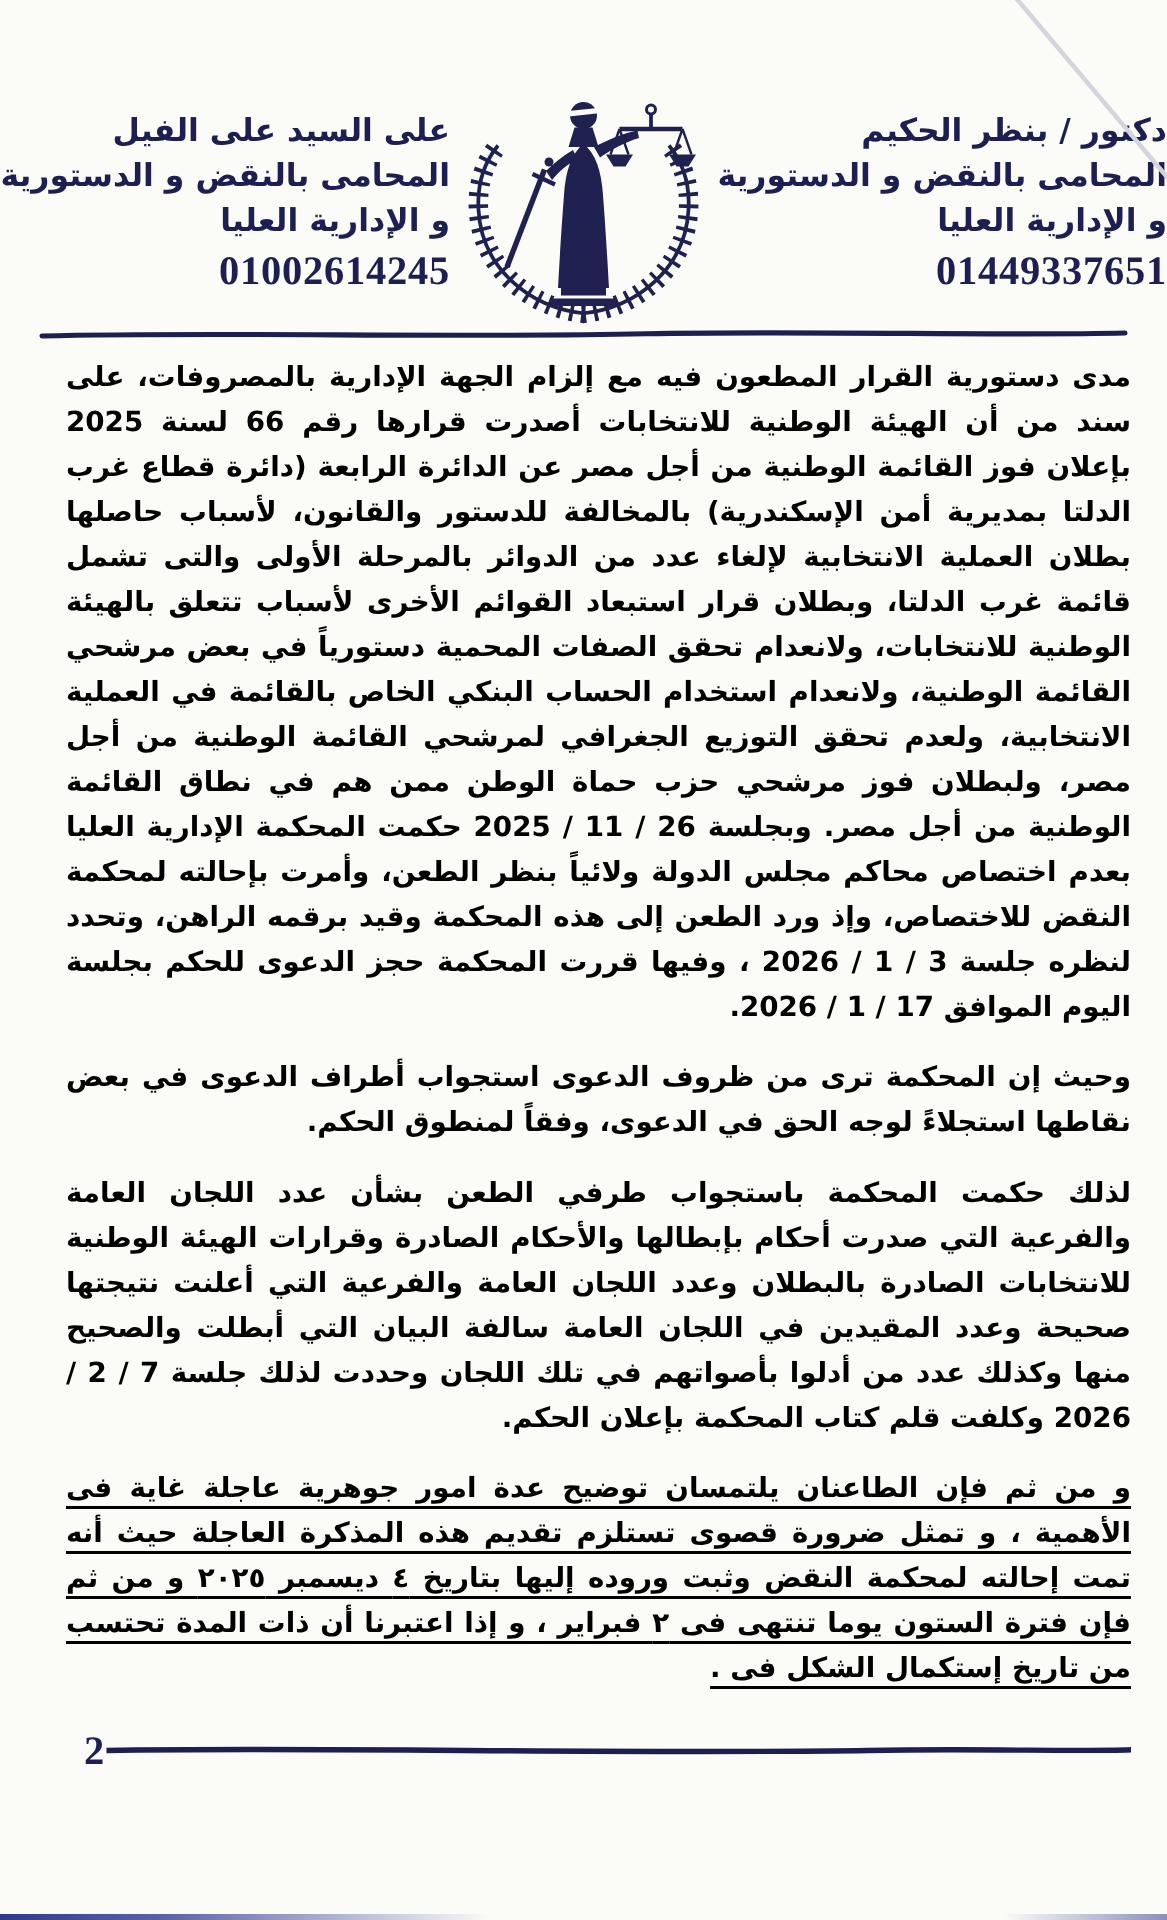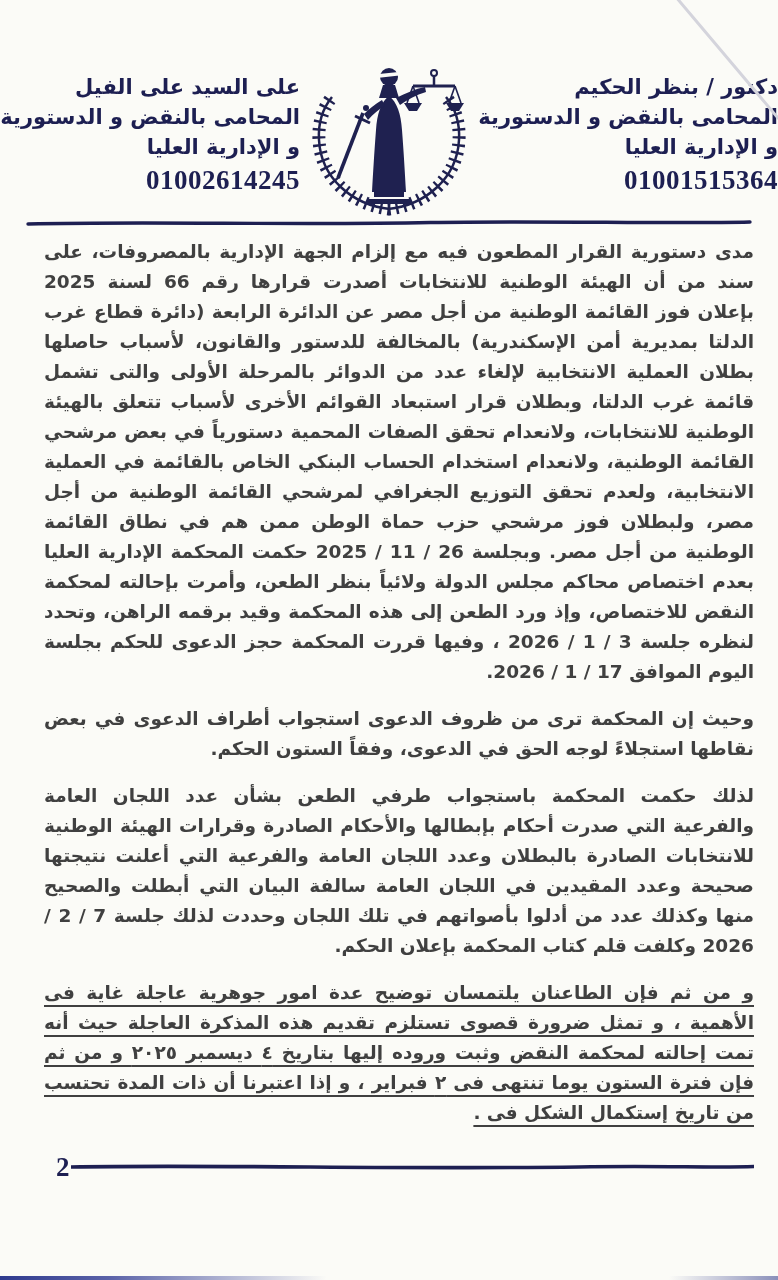--- a/index.html
+++ b/index.html
@@ -53,21 +53,21 @@
   
   .rule-top { margin: 2px 26px 0 26px; height: 9px; }
   .rule-top svg, .footer-line svg { display: block; width: 100%; height: 100%; }
   
   .doc-body {
     margin: 10px 24px 0 44px;
     font-weight: bold;
     font-size: 18.5px;
     line-height: 30px;
     text-align: justify;
-    color: #404040;
+    color: #000000;
   }
   .doc-body p { margin: 0 0 17px 0; }
   .doc-body p.underlined {
     text-decoration: underline;
     text-decoration-thickness: 1.8px;
     text-underline-offset: 6px;
   }
   
   .page-footer {
     position: absolute;
@@ -95,21 +95,21 @@
   <svg class="crease" width="130" height="130">
     <line x1="22" y1="-10" x2="130" y2="118" stroke="#d4d4dc" stroke-width="3" stroke-linecap="round"></line>
   </svg>
 
   <header class="letterhead">
 
     <div class="lh-block">
       <div>دكتور / بنظر الحكيم</div>
       <div>المحامى بالنقض و الدستورية</div>
       <div>و الإدارية العليا</div>
-      <div class="lh-phone">01001515364</div>
+      <div class="lh-phone">01449337651</div>
     </div>
 
     <div class="logo-wrap">
       <svg width="172" height="160" viewBox="0 0 170 160" fill="none">
         <g stroke="#1f2150" fill="none">
 
           <path d="M86,153 C48,149 17,122 15,84 C14,67 19,52 28,41" stroke-width="2.5"></path>
           <path d="M86,153 C48,149 17,122 15,84 C14,67 19,52 28,41" stroke-width="13" stroke-dasharray="2.4,5.4"></path>
 
           <path d="M84,153 C122,149 153,122 155,84 C156,67 151,52 142,41" stroke-width="2.5"></path>
@@ -158,21 +158,21 @@
   </header>
 
   <div class="rule-top">
     <svg viewBox="0 0 700 9" preserveAspectRatio="none">
       <path d="M2,6 C120,3 260,7.5 390,4.5 C500,2.5 620,6 698,4" stroke="#1d1f52" stroke-width="3.4" fill="none" stroke-linecap="round"></path>
     </svg>
   </div>
 
   <main class="doc-body">
     <p>مدى دستورية القرار المطعون فيه مع إلزام الجهة الإدارية بالمصروفات، على سند من أن الهيئة الوطنية للانتخابات أصدرت قرارها رقم 66 لسنة 2025 بإعلان فوز القائمة الوطنية من أجل مصر عن الدائرة الرابعة (دائرة قطاع غرب الدلتا بمديرية أمن الإسكندرية) بالمخالفة للدستور والقانون، لأسباب حاصلها بطلان العملية الانتخابية لإلغاء عدد من الدوائر بالمرحلة الأولى والتى تشمل قائمة غرب الدلتا، وبطلان قرار استبعاد القوائم الأخرى لأسباب تتعلق بالهيئة الوطنية للانتخابات، ولانعدام تحقق الصفات المحمية دستورياً في بعض مرشحي القائمة الوطنية، ولانعدام استخدام الحساب البنكي الخاص بالقائمة في العملية الانتخابية، ولعدم تحقق التوزيع الجغرافي لمرشحي القائمة الوطنية من أجل مصر، ولبطلان فوز مرشحي حزب حماة الوطن ممن هم في نطاق القائمة الوطنية من أجل مصر. وبجلسة 26 / 11 / 2025  حكمت المحكمة الإدارية العليا بعدم اختصاص محاكم مجلس الدولة ولائياً بنظر الطعن، وأمرت بإحالته لمحكمة النقض للاختصاص، وإذ ورد الطعن إلى هذه المحكمة وقيد برقمه الراهن، وتحدد لنظره جلسة 3 / 1 / 2026 ، وفيها قررت المحكمة حجز الدعوى للحكم بجلسة اليوم الموافق 17 / 1 / 2026.</p>
-    <p>وحيث إن المحكمة ترى من ظروف الدعوى استجواب أطراف الدعوى في بعض نقاطها استجلاءً لوجه الحق في الدعوى، وفقاً الستون الحكم.</p>
+    <p>وحيث إن المحكمة ترى من ظروف الدعوى استجواب أطراف الدعوى في بعض نقاطها استجلاءً لوجه الحق في الدعوى، وفقاً لمنطوق الحكم.</p>
     <p>لذلك حكمت المحكمة باستجواب طرفي الطعن بشأن عدد اللجان العامة والفرعية التي صدرت أحكام بإبطالها والأحكام الصادرة وقرارات الهيئة الوطنية للانتخابات الصادرة بالبطلان وعدد اللجان العامة والفرعية التي أعلنت نتيجتها صحيحة وعدد المقيدين في اللجان العامة سالفة البيان التي أبطلت والصحيح منها وكذلك عدد من أدلوا بأصواتهم في تلك اللجان وحددت لذلك جلسة 7 / 2 / 2026 وكلفت قلم كتاب المحكمة بإعلان الحكم.</p>
     <p class="underlined">و من ثم فإن الطاعنان يلتمسان توضيح عدة امور جوهرية عاجلة غاية فى الأهمية ، و تمثل ضرورة قصوى تستلزم تقديم هذه المذكرة العاجلة حيث أنه تمت إحالته لمحكمة النقض وثبت وروده إليها بتاريخ ٤ ديسمبر ٢٠٢٥ و من ثم فإن فترة الستون يوما تنتهى فى ٢ فبراير ، و إذا اعتبرنا أن ذات المدة تحتسب من تاريخ إستكمال الشكل فى .</p>
   </main>
 
   <footer class="page-footer">
     <span class="page-num">2</span>
     <div class="footer-line">
       <svg viewBox="0 0 700 9" preserveAspectRatio="none">
         <path d="M0,4 C150,1.5 340,6.5 520,4 C600,2.5 660,5 700,3.5" stroke="#1d1f52" stroke-width="3.6" fill="none" stroke-linecap="round"></path>
       </svg>

